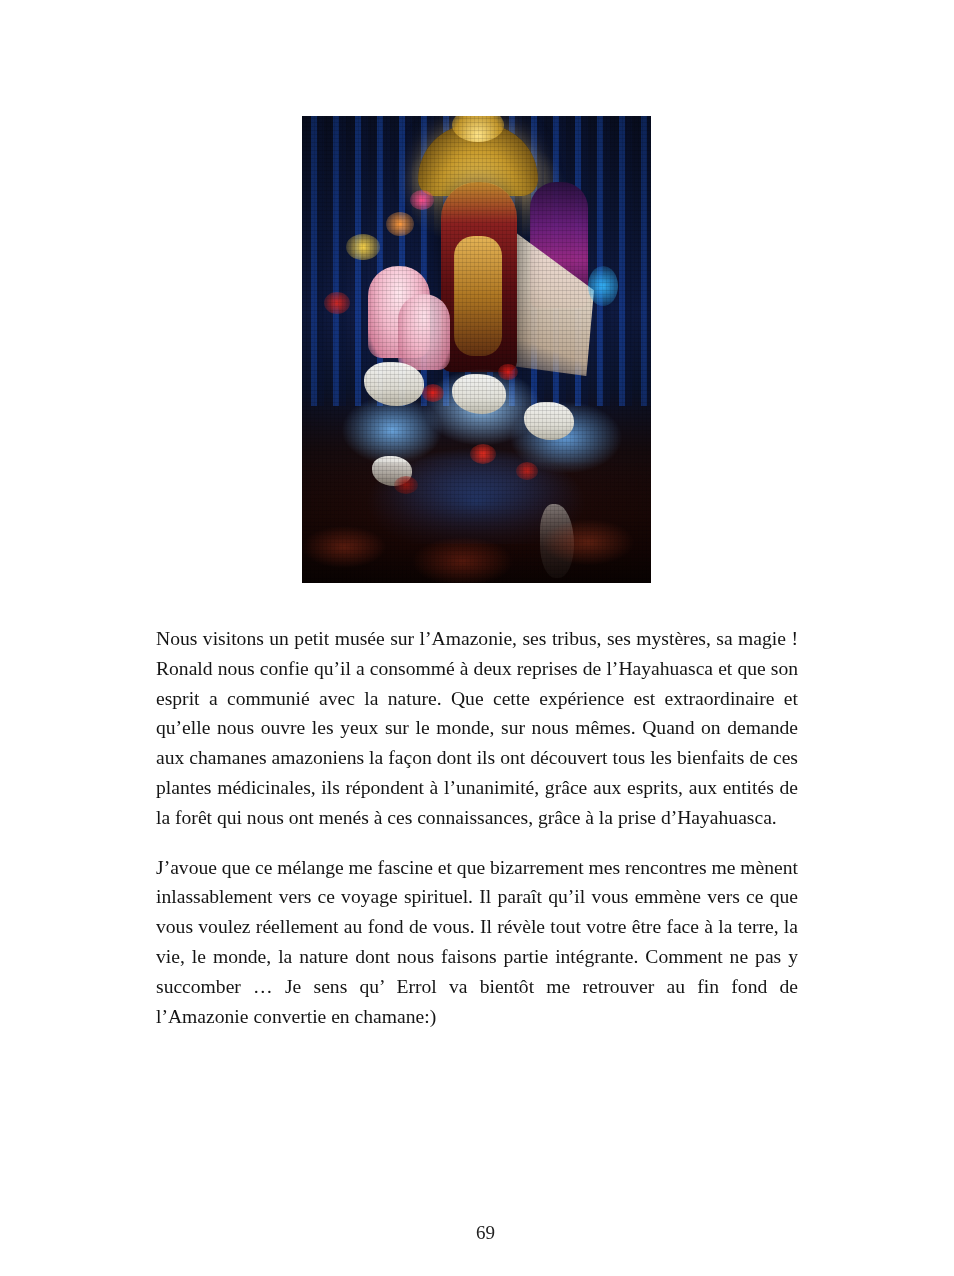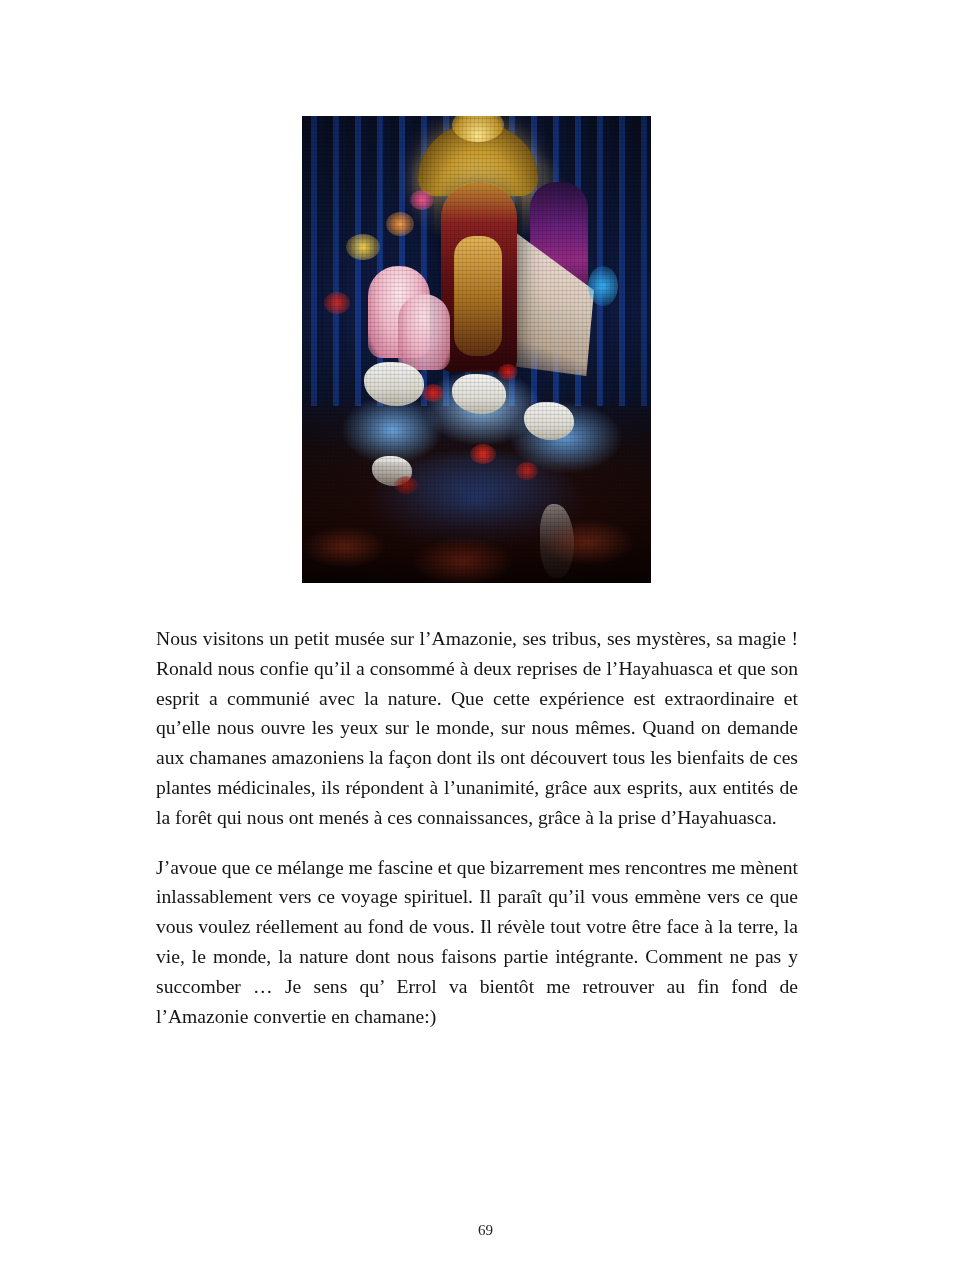--- a/index.html
+++ b/index.html
@@ -190,21 +190,21 @@
     margin-bottom: 12px;
   }
   .para.p2 {
     margin-top: 20px;
   }
   .page-number {
     position: absolute;
     left: 0; right: 0;
     top: 1222px;
     text-align: center;
-    font-size: 15px;
+    font-size: 19px;
     color: #222;
     padding-left: 17px;
   }
 </style>
 </head>
 <body>
 
 <div class="page">
 
   <div class="figure">

